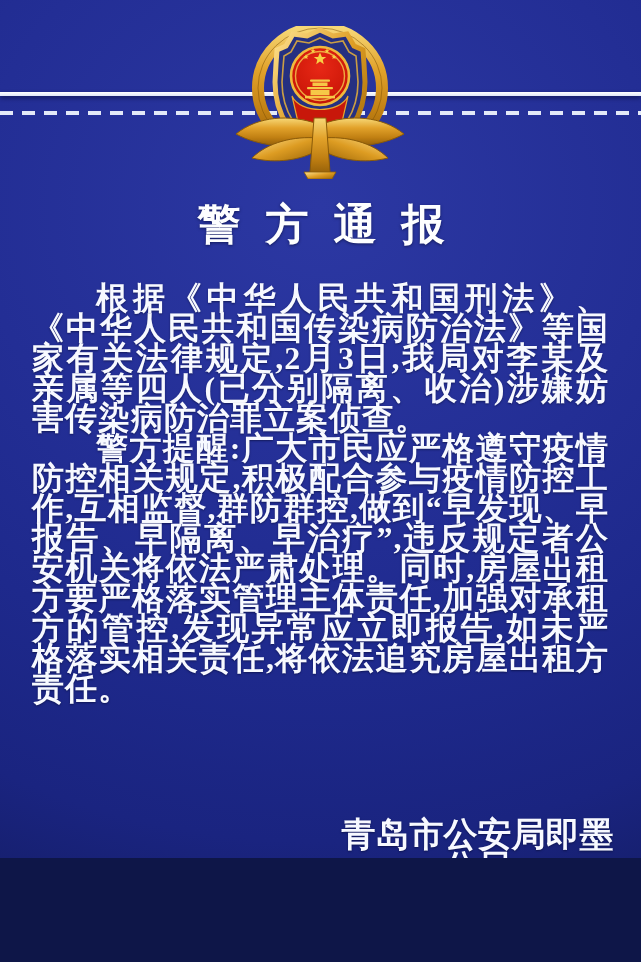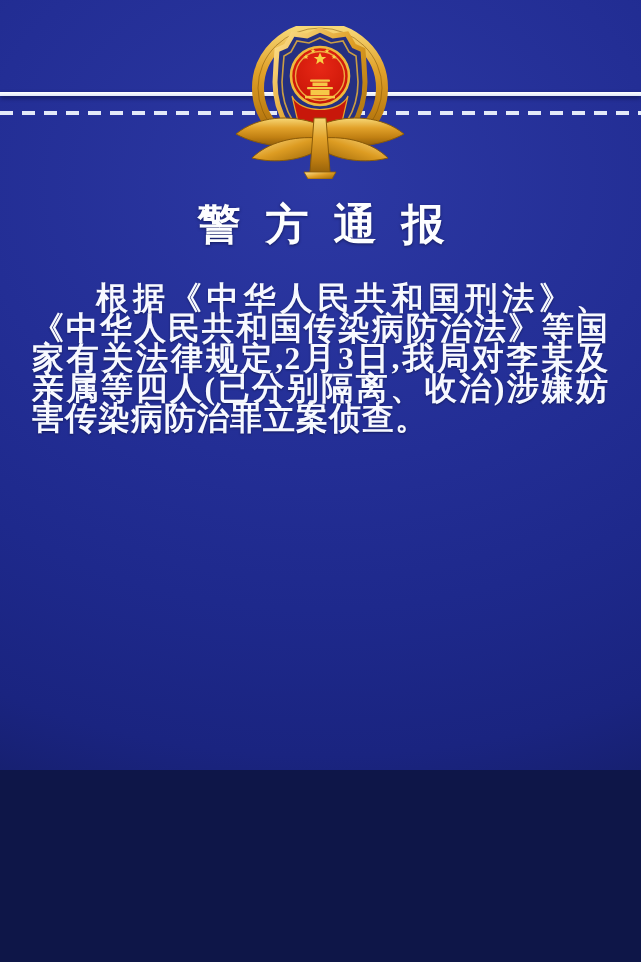--- a/index.html
+++ b/index.html
@@ -1,17 +1,17 @@
 <!DOCTYPE html>
 <html><head>
 <meta charset="utf-8">
 <style>
   html,body{margin:0;padding:0;background:#0e1648;}
   .canvas{
-    position:relative;width:641px;height:770px;overflow:hidden;margin:0 auto;
+    position:relative;width:641px;height:858px;overflow:hidden;margin:0 auto;
     background:
       radial-gradient(140% 95% at 50% 24%,
         #2c38a3 0%, #232e95 38%, #1e298c 58%, #1a2480 78%, #141d66 95%, #101854 100%);
     font-family:"Liberation Serif","DejaVu Serif",serif;
     color:#f6f8ff;
   }
   
   .rule-solid{
     position:absolute;left:0;right:0;height:4px;
     background:linear-gradient(180deg,#ffffff 0%,#dfe6f7 100%);
@@ -134,20 +134,21 @@
       </g>
       <path d="M84,92 L96,92 L100,146 C100,151 80,151 80,146 Z" fill="url(#gg)" stroke="#8a5a08" stroke-width="1"></path>
       <path d="M74,146 L106,146 L102,153 L78,153 Z" fill="url(#gg2)" stroke="#8a5a08" stroke-width="0.8"></path>
     </g>
   </svg>
 
   <div class="title">警方通报</div>
 
   <div class="body-text">
     <p>根据《中华人民共和国刑法》、《中华人民共和国传染病防治法》等国家有关法律规定,2月3日,我局对李某及亲属等四人(已分别隔离、收治)涉嫌妨害传染病防治罪立案侦查。</p>
+    <p>警方提醒:广大市民应严格遵守疫情防控相关规定,积极配合参与疫情防控工作,互相监督,群防群控,做到“早发现、早报告、早隔离、早治疗”,违反规定者公安机关将依法严肃处理。同时,房屋出租方要严格落实管理主体责任,加强对承租方的管控,发现异常应立即报告,如未严格落实相关责任,将依法追究房屋出租方责任。</p>
   </div>
 
   <div class="signature-block">
     <div>青岛市公安局即墨分局</div>
   </div>
 
   <div class="rule-solid rb-solid"></div>
   <div class="rule-dashed rb-dashed"></div>
 
   <div class="watermark">

